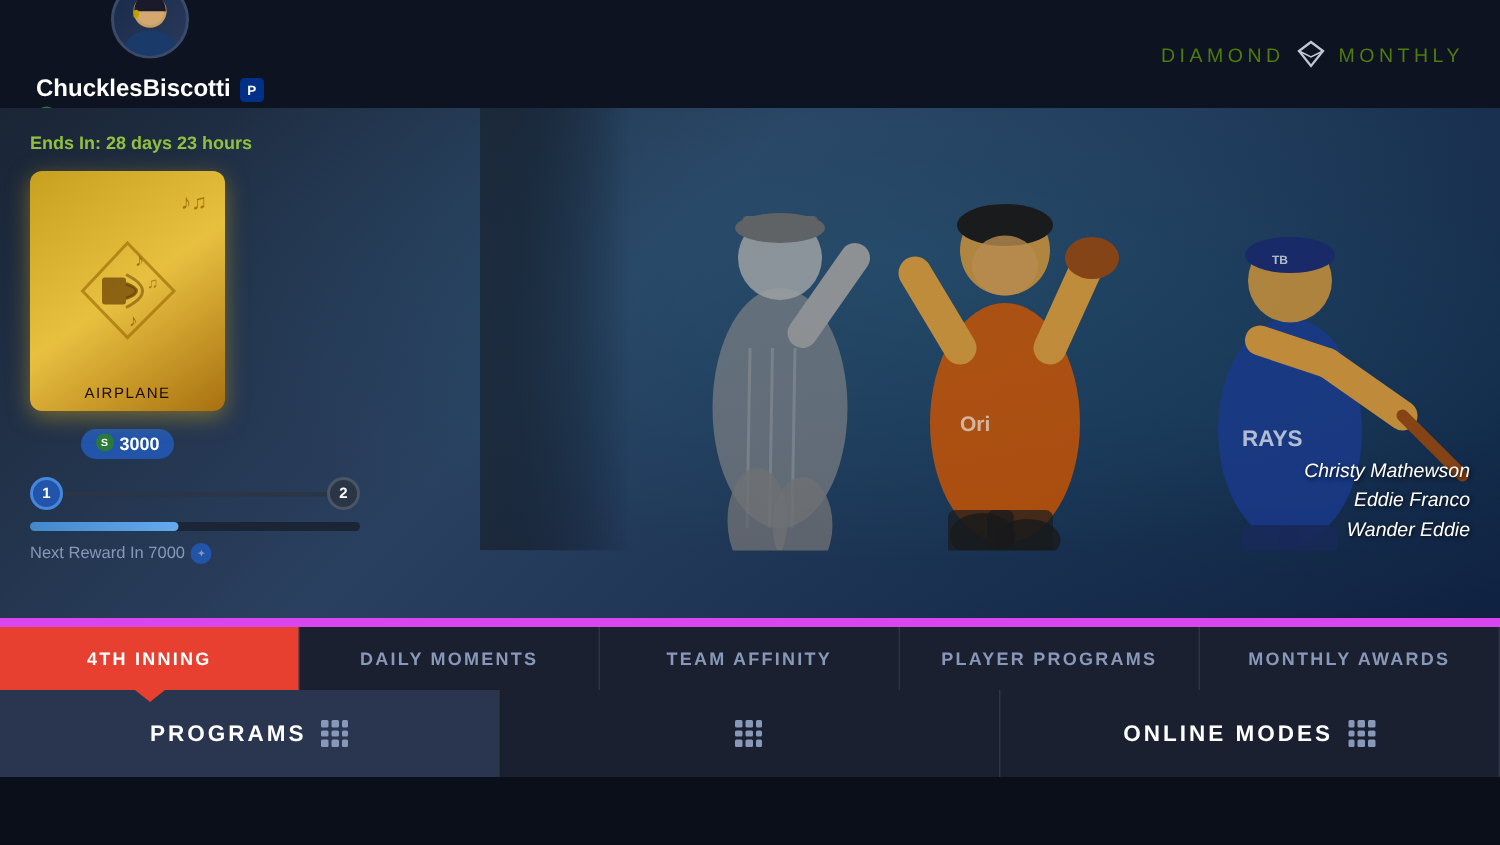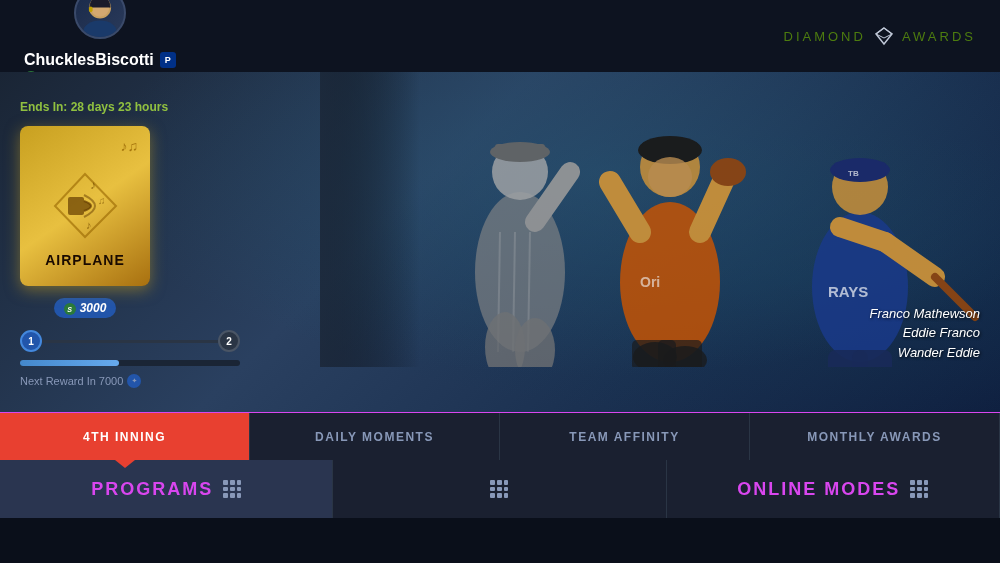--- a/index.html
+++ b/index.html
@@ -118,21 +118,21 @@
         radial-gradient(ellipse at 80% 60%, rgba(20, 60, 90, 0.4) 0%, transparent 50%);
     }
 
     
     .left-panel {
       position: absolute;
       left: 0;
       top: 0;
       bottom: 0;
       width: 320px;
-      padding: 28px 20px;
+      padding: 16px 20px;
       z-index: 10;
     }
 
     .timer-text {
       font-size: 12px;
       color: #90c040;
       margin-bottom: 12px;
       font-weight: bold;
     }
 
@@ -157,38 +157,37 @@
     .card-icon {
       width: 80px;
       height: 80px;
       display: flex;
       align-items: center;
       justify-content: center;
     }
 
     .card-label {
       position: absolute;
-      bottom: 18px;
-      font-size: 14px;
+      bottom: 6px;
+      font-size: 10px;
       color: #1a0a00;
-      font-weight: bold;
+      font-weight: normal;
       letter-spacing: 1px;
       text-transform: uppercase;
     }
 
     .card-cost {
       display: flex;
-      align-items: flex-end;
+      align-items: flex-start;
       gap: 4px;
       background: #2255aa;
       border-radius: 12px;
       padding: 3px 10px;
       margin-top: 6px;
       width: fit-content;
-      font-style: italic;
     }
 
     .card-cost-text {
       font-size: 12px;
       color: white;
       font-weight: bold;
     }
 
     .progress-section {
       margin-top: 8px;
@@ -280,21 +279,21 @@
       line-height: 1.5;
       text-shadow: 1px 1px 3px rgba(0,0,0,0.8);
     }
 
     
     .tabs-container {
       display: flex;
       align-items: center;
       height: 48px;
       background: #1a2030;
-      border-top: 1px solid #d946ef;
+      border-top: 6px solid #d946ef;
     }
 
     .tab {
       flex: 1;
       height: 100%;
       display: flex;
       align-items: center;
       justify-content: center;
       font-size: 12px;
       font-weight: bold;
@@ -341,24 +340,24 @@
       cursor: pointer;
       border-right: 1px solid #2a3545;
       position: relative;
     }
 
     .bottom-nav-item.active {
       background: #2a3550;
     }
 
     .bottom-nav-item .nav-label {
-      font-size: 18px;
+      font-size: 15px;
       font-weight: bold;
       letter-spacing: 2px;
-      color: #d946ef;
+      color: #ffffff;
       text-transform: uppercase;
     }
 
     .grid-icon {
       width: 18px;
       height: 18px;
       display: grid;
       grid-template-columns: 1fr 1fr 1fr;
       gap: 2px;
     }
@@ -413,21 +412,21 @@
       </div>
     </div>
   </div>
 
   <div class="logo-area">
     <span>DIAMOND</span>
     <svg class="diamond-icon" viewBox="0 0 20 20">
       <polygon points="10,2 18,8 10,18 2,8" fill="none" stroke="#c0c8d8" stroke-width="1.5"></polygon>
       <polygon points="10,2 18,8 10,12 2,8" fill="none" stroke="#c0c8d8" stroke-width="1"></polygon>
     </svg>
-    <span>AWARDS</span>
+    <span>MONTHLY</span>
   </div>
 </div>
 
 <div class="main-content">
   <div class="bg-swirl"></div>
 
   <div class="player-svg-area">
     <svg width="680" height="295" viewBox="0 0 680 295" preserveAspectRatio="xMaxYMax meet">
 
       <defs>
@@ -550,35 +549,38 @@
         <div class="progress-bar-fill"></div>
       </div>
       <div class="next-reward">
         <span>Next Reward In 7000</span>
         <span class="reward-icon">✦</span>
       </div>
     </div>
   </div>
 
   <div class="player-info">
-    <div class="player-info-text">Franco Mathewson</div>
+    <div class="player-info-text">Christy Mathewson</div>
     <div class="player-info-text">Eddie Franco</div>
     <div class="player-info-text">Wander Eddie</div>
   </div>
 </div>
 
 <div class="tabs-container">
   <div class="tab active">
     <span>4TH INNING</span>
   </div>
   <div class="tab">
     <span>DAILY MOMENTS</span>
   </div>
   <div class="tab">
     <span>TEAM AFFINITY</span>
+  </div>
+  <div class="tab">
+    <span>PLAYER PROGRAMS</span>
   </div>
   <div class="tab">
     <span>MONTHLY AWARDS</span>
   </div>
 </div>
 
 <div class="bottom-nav">
   <div class="bottom-nav-item active">
     <span class="nav-label">PROGRAMS</span>
     <div class="grid-icon">

